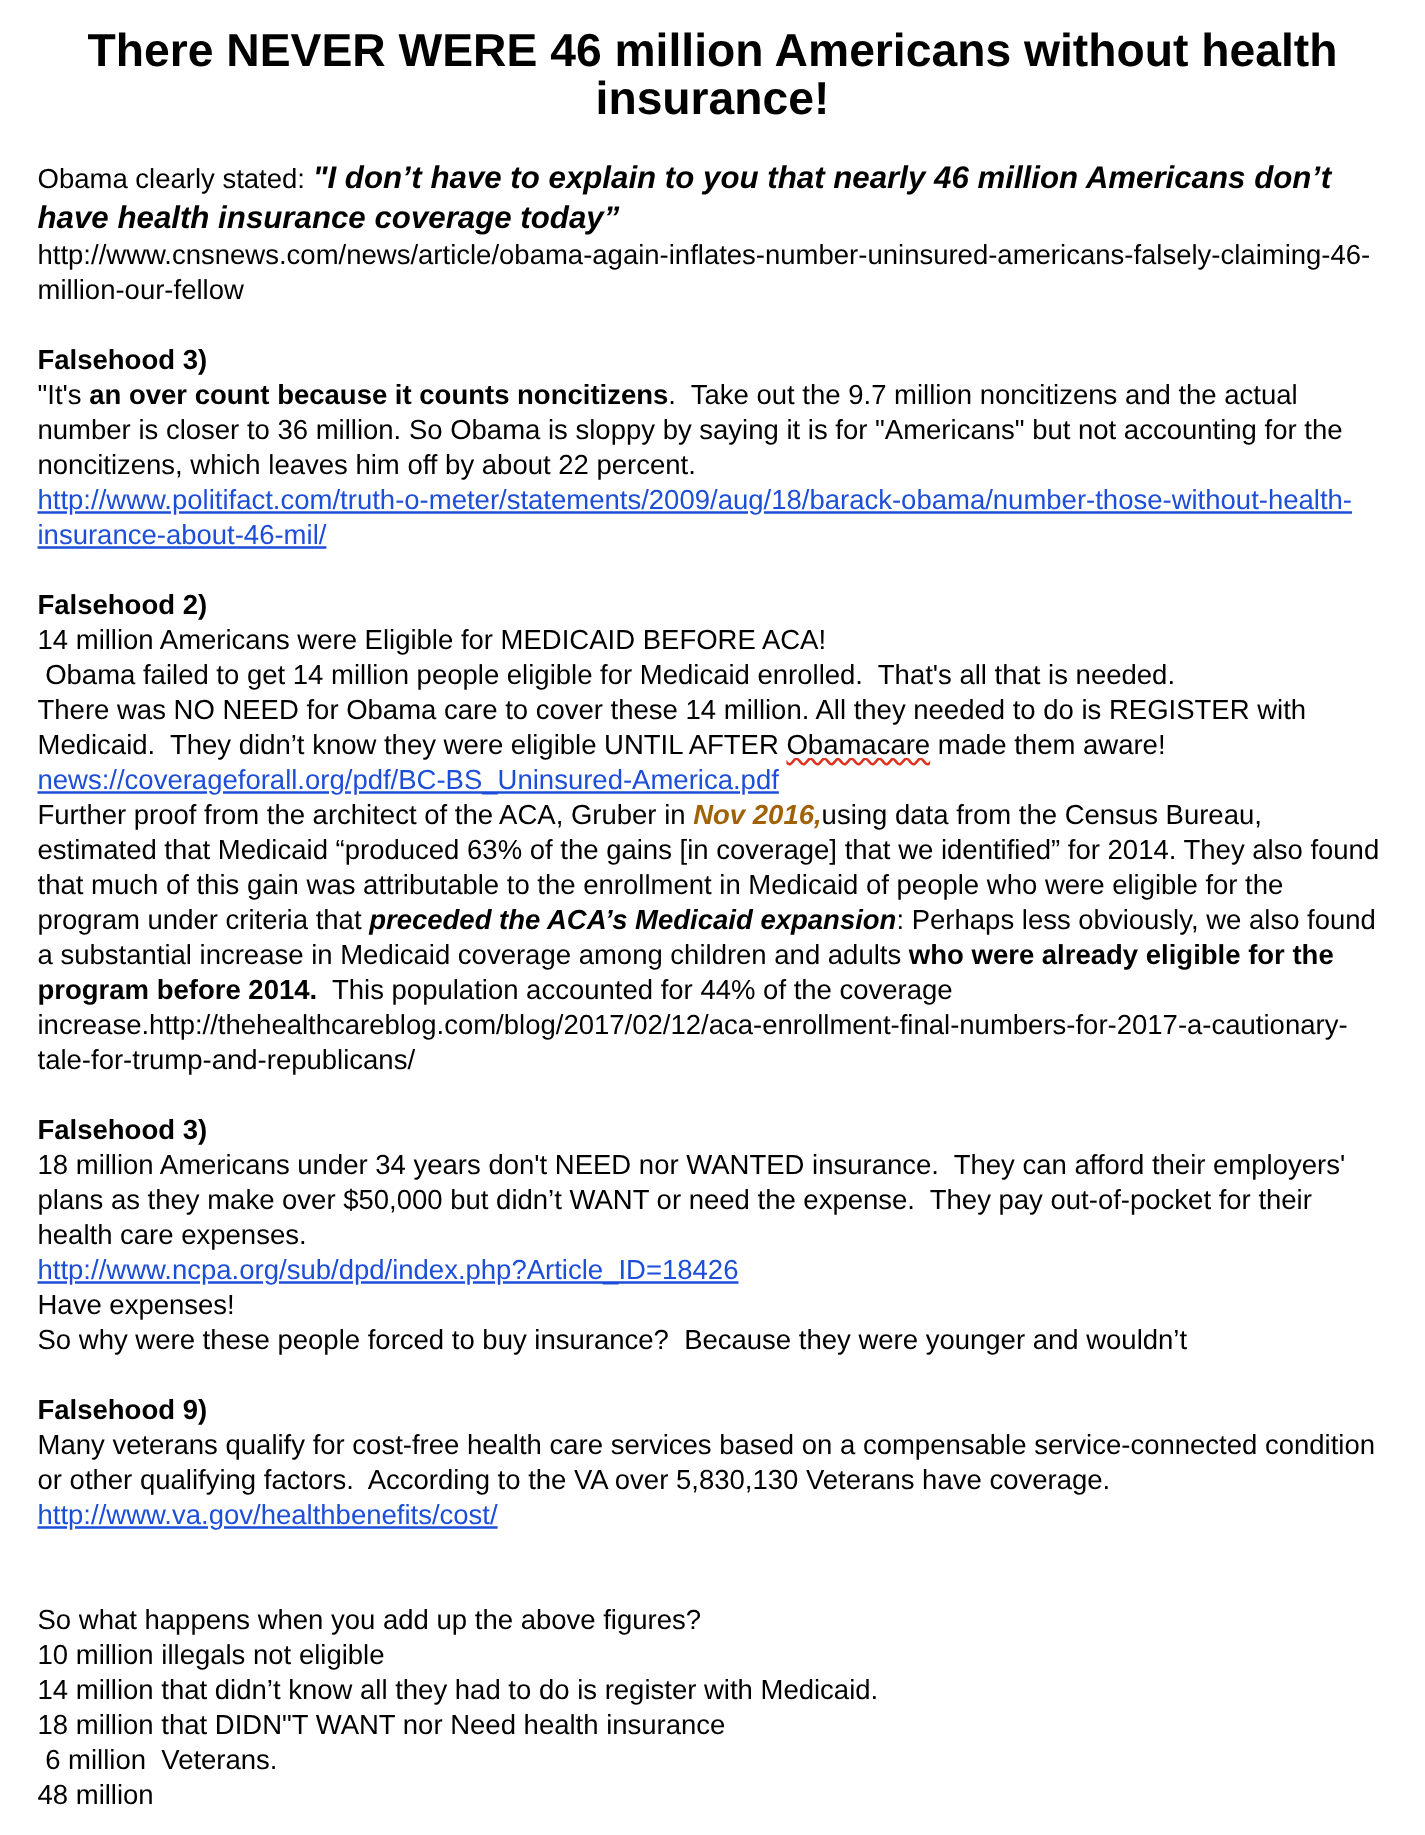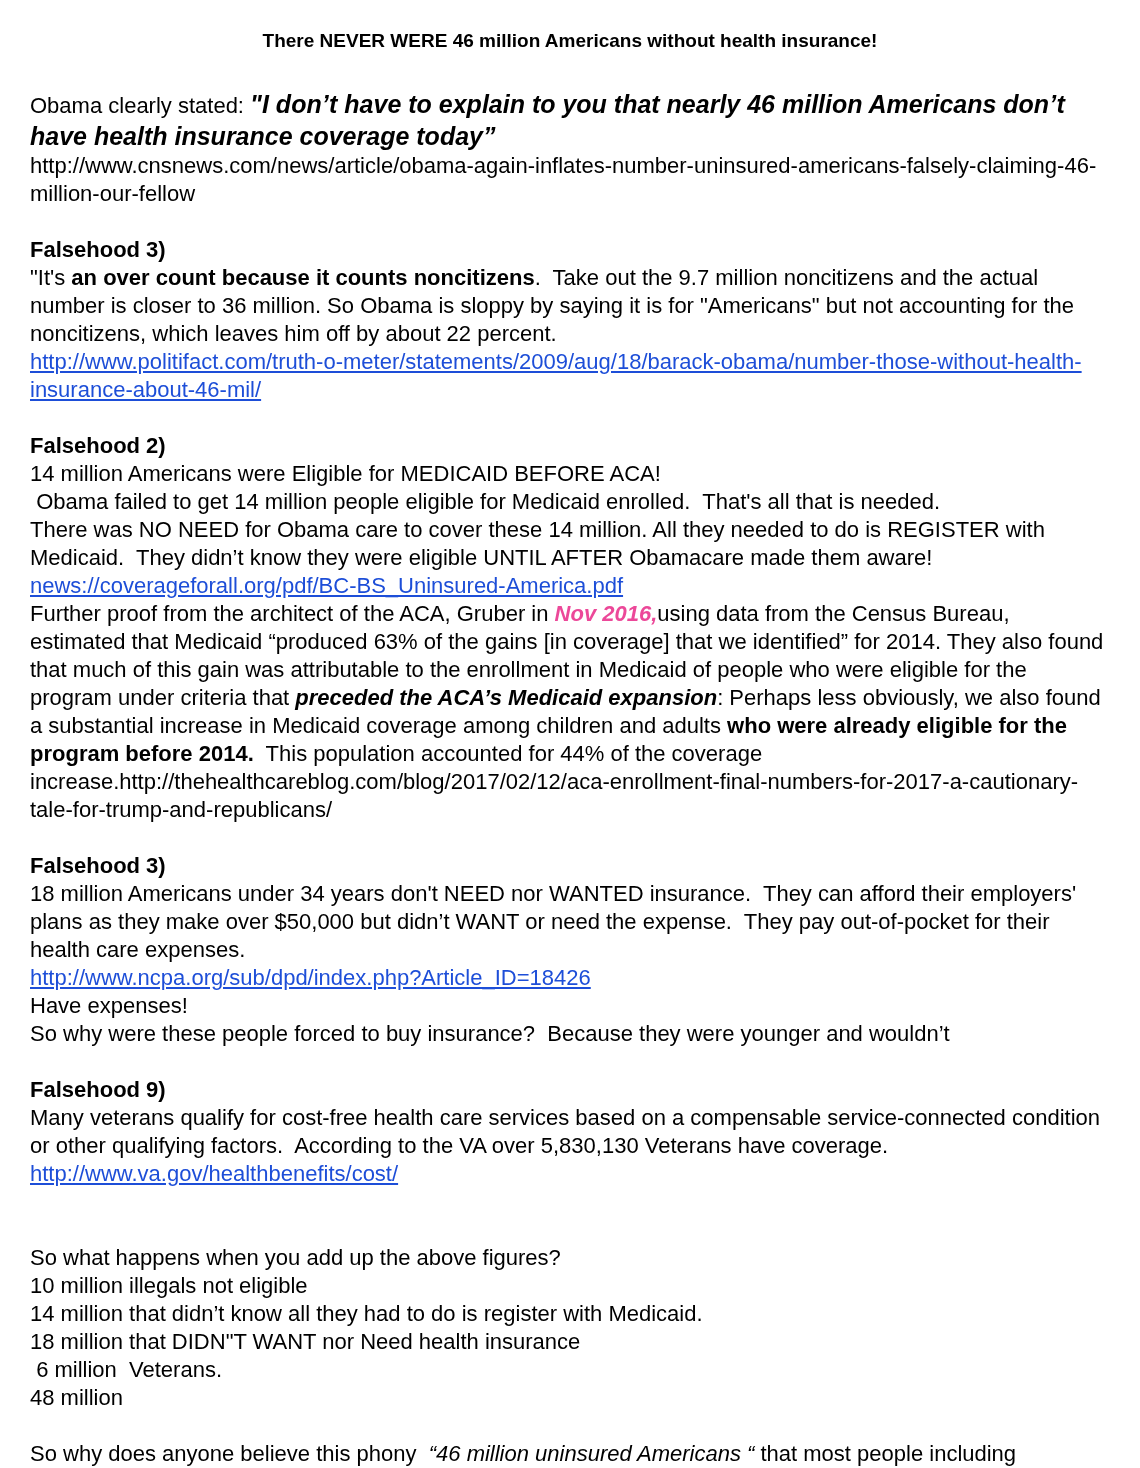--- a/index.html
+++ b/index.html
@@ -18,40 +18,41 @@
     line-height: 28px;
     color: #000000;
   }
   .doc p {
     margin: 0;
     white-space: pre-wrap;
     word-break: break-word;
   }
   .doc h1.title {
     margin: 0;
-    font-size: 19px;
+    font-size: 37px;
     line-height: 38px;
     font-weight: bold;
     text-align: center;
     white-space: pre-wrap;
   }
   .doc p.spacer {
     min-height: 28px;
   }
   .b  { font-weight: bold; }
   .i  { font-style: italic; }
   .u  { }
   .big { font-size: 25px; line-height: 32px; }
-  .blue { color: #ec4899; }
+  .blue { color: #a16207; }
   a.link, .link {
     color: #1d4ed8;
     text-decoration: underline;
     cursor: pointer;
   }
   .sq {
+    text-decoration: underline;
     text-decoration-style: wavy;
     text-decoration-color: #e0301e;
     text-decoration-thickness: 2px;
     text-underline-offset: 3px;
   }
 </style>
 </head>
 <body>
 
 <div class="page">

